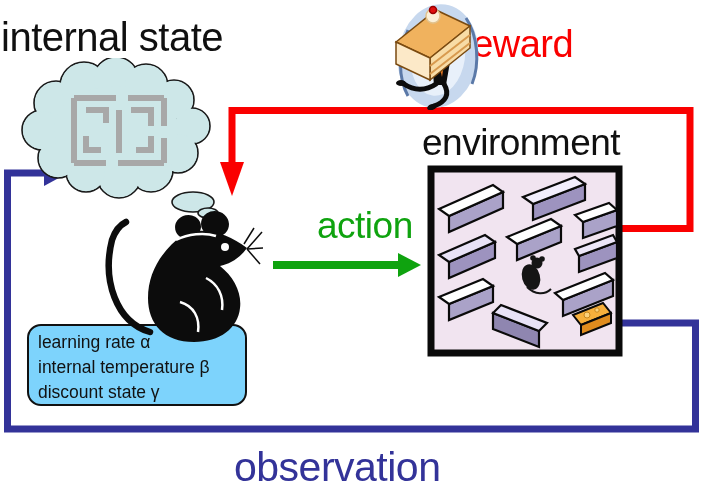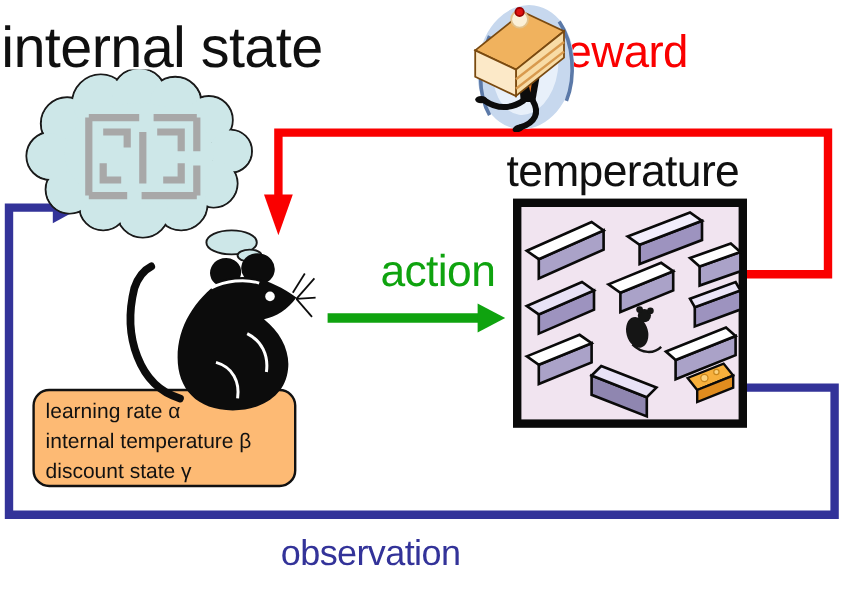--- a/index.html
+++ b/index.html
@@ -2,30 +2,30 @@
 <html><head>
 <meta charset="utf-8">
 <style>
   html,body{margin:0;padding:0;background:#ffffff;}
   .canvas{
     position:relative;width:702px;height:497px;background:#ffffff;overflow:hidden;
     font-family:"Liberation Sans", sans-serif;
   }
   .abs{position:absolute;}
   .label{position:absolute;white-space:nowrap;letter-spacing:-0.5px;line-height:1;}
-  .lbl-internal{left:1px;top:17px;font-size:48px;color:#101010;}
+  .lbl-internal{left:1px;top:17px;font-size:40px;color:#101010;}
   .lbl-reward{left:460px;top:25px;font-size:38px;color:#fa0000;}
   .lbl-environment{left:422px;top:124px;font-size:37px;color:#101010;}
   .lbl-action{left:291px;top:207px;font-size:37px;color:#0fa30f;margin-left:26px;}
-  .lbl-observation{left:234px;top:447px;font-size:30px;color:#333399;}
+  .lbl-observation{left:234px;top:447px;font-size:41px;color:#333399;}
   .arrows{left:0;top:0;z-index:1;}
   .clip{z-index:2;}
   .params-box{
     left:27px;top:324px;width:203px;height:74px;z-index:2;
-    background:#fdba74;border:2.5px solid #111;border-radius:14px;
+    background:#7dd3fc;border:2.5px solid #111;border-radius:14px;
     padding:4px 4px 0 9px;
     font-size:17.5px;color:#111;line-height:1.42;
   }
   .params-box div{white-space:nowrap;}
   .mouse-svg{left:88px;top:200px;z-index:3;}
   .bubble-svg{left:16px;top:58px;z-index:2;}
   .cake-svg{left:388px;top:2px;z-index:2;}
   .maze-svg{left:427px;top:165px;z-index:2;}
 </style>
 </head>
@@ -188,17 +188,17 @@
     <g stroke="#0a0a0a" stroke-width="2">
       <polygon points="146,150 176,138 184,148 154,160" fill="#f7b03c"></polygon>
       <polygon points="154,160 184,148 184,158 154,170" fill="#e08c1e"></polygon>
       <circle cx="160" cy="150" r="3" fill="#fcd27c" stroke="#c8871e" stroke-width="1"></circle>
       <circle cx="170" cy="145" r="2.2" fill="#fcd27c" stroke="#c8871e" stroke-width="1"></circle>
     </g>
   </svg>
 
   <div class="label lbl-internal">internal state</div>
   <div class="label lbl-reward">reward</div>
-  <div class="label lbl-environment">temperature</div>
+  <div class="label lbl-environment">environment</div>
   <div class="label lbl-action">action</div>
   <div class="label lbl-observation">observation</div>
 
 </div>
 
 </body></html>

